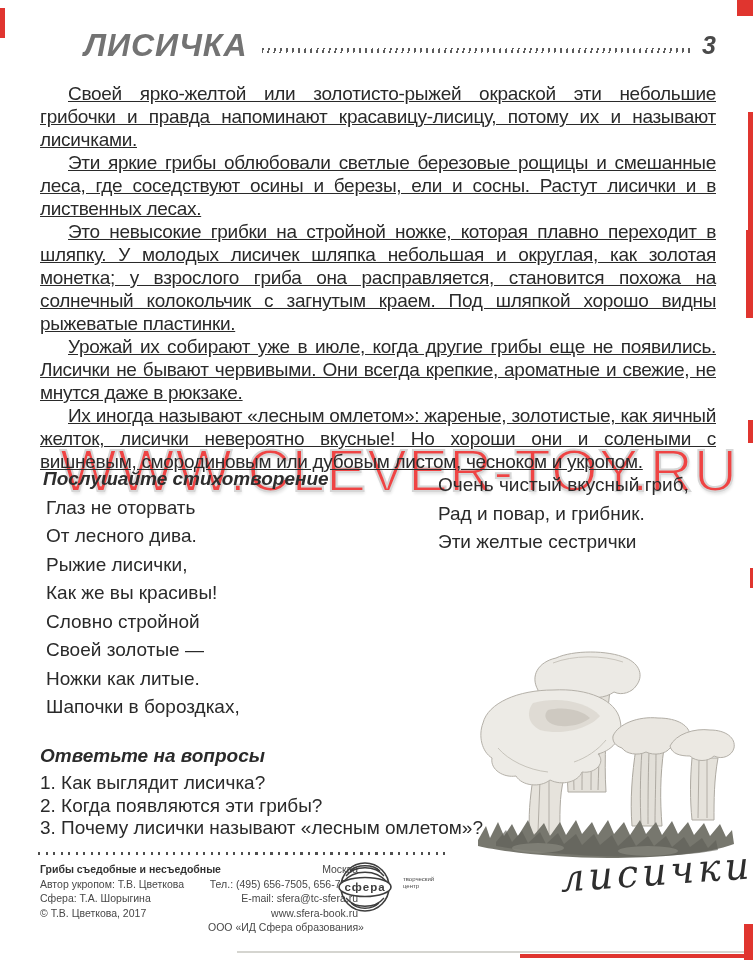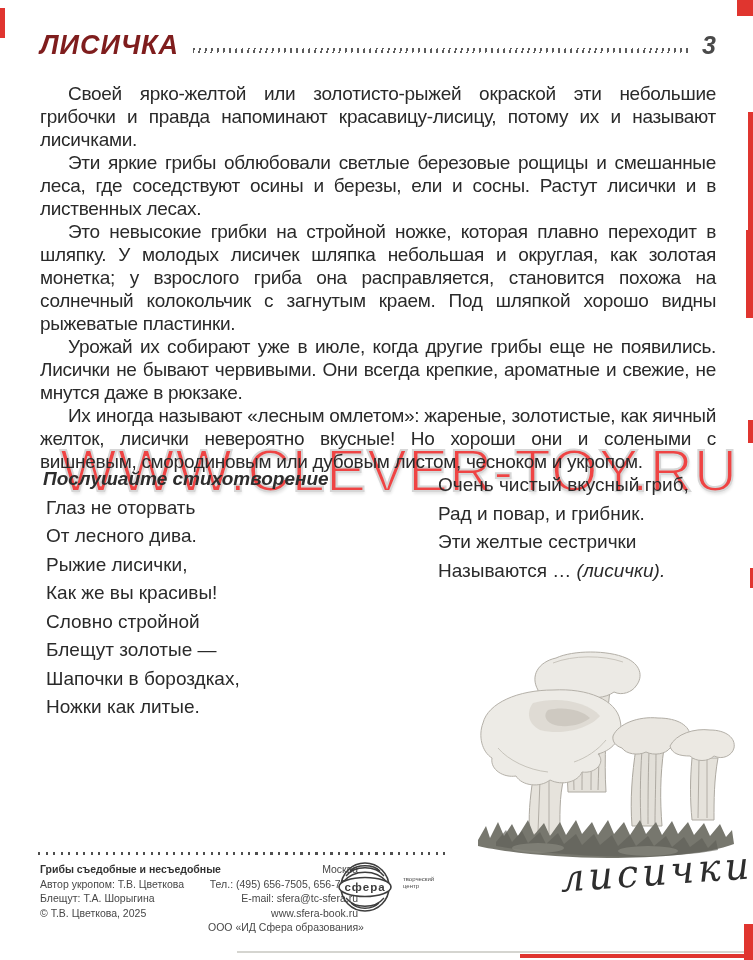--- a/index.html
+++ b/index.html
@@ -4,30 +4,30 @@
 <style>
   html,body { margin:0; padding:0; background:#888; }
   .page {
     position:relative; width:753px; height:960px; margin:0 auto;
     background:#ffffff; overflow:hidden;
     font-family:"Liberation Sans", sans-serif; color:#2a2a2a;
   }
   
   .header { position:absolute; left:40px; top:30px; width:676px;
             display:flex; align-items:flex-end; z-index:2; }
-  .title  { font-size:27px; font-weight:bold; font-style:italic;
-            color:#7f1d1d; letter-spacing:1px; line-height:30px; }
+  .title  { font-size:32px; font-weight:bold; font-style:italic;
+            color:#737373; letter-spacing:1px; line-height:30px;margin-left:44px; }
   .leader { flex:1; height:5px; margin:0 10px 7px 14px;
             background:repeating-linear-gradient(100deg,#5c5c5c 0,#5c5c5c 1.8px,transparent 1.8px,transparent 6px); }
   .pagenum{ font-size:25px; font-weight:bold; font-style:italic;
             color:#4a4a4a; line-height:30px; }
   
   .bodytext { position:absolute; left:40px; top:82px; width:676px;
               font-size:19px; line-height:23px; letter-spacing:-0.3px;
-              text-align:justify; z-index:2; }
+              text-align:justify; z-index:2;text-decoration:underline; }
   .bodytext p { margin:0; text-indent:28px; }
   
   .watermark { position:absolute; left:60px; top:436px; z-index:1;
                font-size:60px; font-weight:normal; white-space:nowrap;
                color:#ef4444; -webkit-text-stroke:2px #d6d6d6;
                text-shadow:1px 3px 3px rgba(0,0,0,0.10);
                letter-spacing:1px; }
   
   .col { position:absolute; top:468px; z-index:2; font-size:19px; line-height:22.5px; }
   .col-poem   { left:40px;  width:385px; }
@@ -81,30 +81,29 @@
     <p>Их иногда называют «лесным омлетом»: жареные, золотистые, как яичный желток, лисички невероятно вкусные! Но хороши они и солеными с вишневым, смородиновым или дубовым листом, чесноком и укропом.</p>
   </div>
 
   <div class="col col-poem">
     <h3>Послушайте стихотворение</h3>
     <div>Глаз не оторвать</div>
     <div>От лесного дива.</div>
     <div>Рыжие лисички,</div>
     <div>Как же вы красивы!</div>
     <div>Словно стройной</div>
-    <div>Блещут золотые —</div>
+    <div>Своей золотые —</div>
+    <div>Ножки как литые.</div>
     <div>Шапочки в бороздках,</div>
-    <div>Ножки как литые.</div>
   </div>
 
   <div class="col col-riddle">
     <div>Очень чистый вкусный гриб,</div>
     <div>Рад и повар, и грибник.</div>
     <div>Эти желтые сестрички</div>
-    <div><span>Называются … </span><span class="ital">(лисички).</span></div>
   </div>
 
   <svg class="shroom" width="262" height="232" viewBox="0 0 262 232">
 
     <g>
       <path d="M92,64 C90,100 88,132 90,164 L128,164 C126,132 128,96 132,62 Z" fill="#e4e1da" stroke="#aeaaa2" stroke-width="1"></path>
       <path d="M98,66 C96,100 95,132 96,162 M106,68 C105,102 104,134 104,162 M114,68 C114,104 113,136 113,162 M122,66 C122,100 121,132 120,162" fill="none" stroke="#a8a49c" stroke-width="0.9"></path>
       <path d="M60,62 C52,48 60,34 78,30 C95,22 130,22 148,30 C162,36 166,48 158,58 C154,64 144,68 136,64 C128,70 112,72 104,66 C94,72 78,72 70,66 C64,68 59,66 60,62 Z" fill="#eceae5" stroke="#b3afa7" stroke-width="1"></path>
       <path d="M75,35 C95,27 125,27 145,34" fill="none" stroke="#c9c5bd" stroke-width="1"></path>
     </g>
@@ -131,29 +130,35 @@
     </g>
 
     <g>
       <path d="M0,212 L8,198 L12,210 L20,194 L26,208 L34,196 L40,208 L50,192 L56,207 L66,195 L72,208 L82,194 L88,207 L98,192 L104,206 L114,194 L120,207 L130,192 L136,206 L146,194 L152,207 L162,192 L168,206 L178,194 L184,207 L194,193 L200,206 L210,194 L216,207 L226,195 L232,208 L242,196 L248,209 L254,202 L256,216 C230,226 180,230 130,230 C80,230 25,224 0,218 Z" fill="#77776e"></path>
       <path d="M18,214 L28,202 L34,214 L44,203 L50,215 L62,204 L68,216 L80,205 L86,216 L98,206 L104,217 L116,206 L122,217 L134,207 L140,218 L152,207 L158,218 L170,208 L176,218 L188,208 L194,219 L206,209 L212,219 L224,210 L230,220 L238,212 L240,222 C210,228 160,230 120,228 C80,226 40,222 18,218 Z" fill="#5f5f57" opacity="0.65"></path>
       <ellipse cx="60" cy="220" rx="26" ry="5" fill="#8d8d83" opacity="0.6"></ellipse>
       <ellipse cx="170" cy="223" rx="30" ry="5" fill="#8d8d83" opacity="0.6"></ellipse>
     </g>
   </svg>
 
+  <div class="questions">
+    <h3>Ответьте на вопросы</h3>
+    <div>1. Как выглядит лисичка?</div>
+    <div>2. Когда появляются эти грибы?</div>
+    <div>3. Почему лисички называют «лесным омлетом»?</div>
+  </div>
 
   <div class="dotsep"></div>
 
   <div class="footer">
     <div class="fcol fcol1">
       <div class="b">Грибы съедобные и несъедобные</div>
       <div>Автор укропом: Т.В. Цветкова</div>
-      <div>Блещут: Т.А. Шорыгина</div>
-      <div>© Т.В. Цветкова, 2025</div>
+      <div>Сфера: Т.А. Шорыгина</div>
+      <div>© Т.В. Цветкова, 2017</div>
     </div>
     <div class="fcol fcol2">
       <div>Москва</div>
       <div>Тел.: (495) 656-7505, 656-7205</div>
       <div>E-mail: sfera@tc-sfera.ru</div>
       <div>www.sfera-book.ru</div>
       <div>ООО «ИД Сфера образования»</div>
     </div>
   </div>
 

